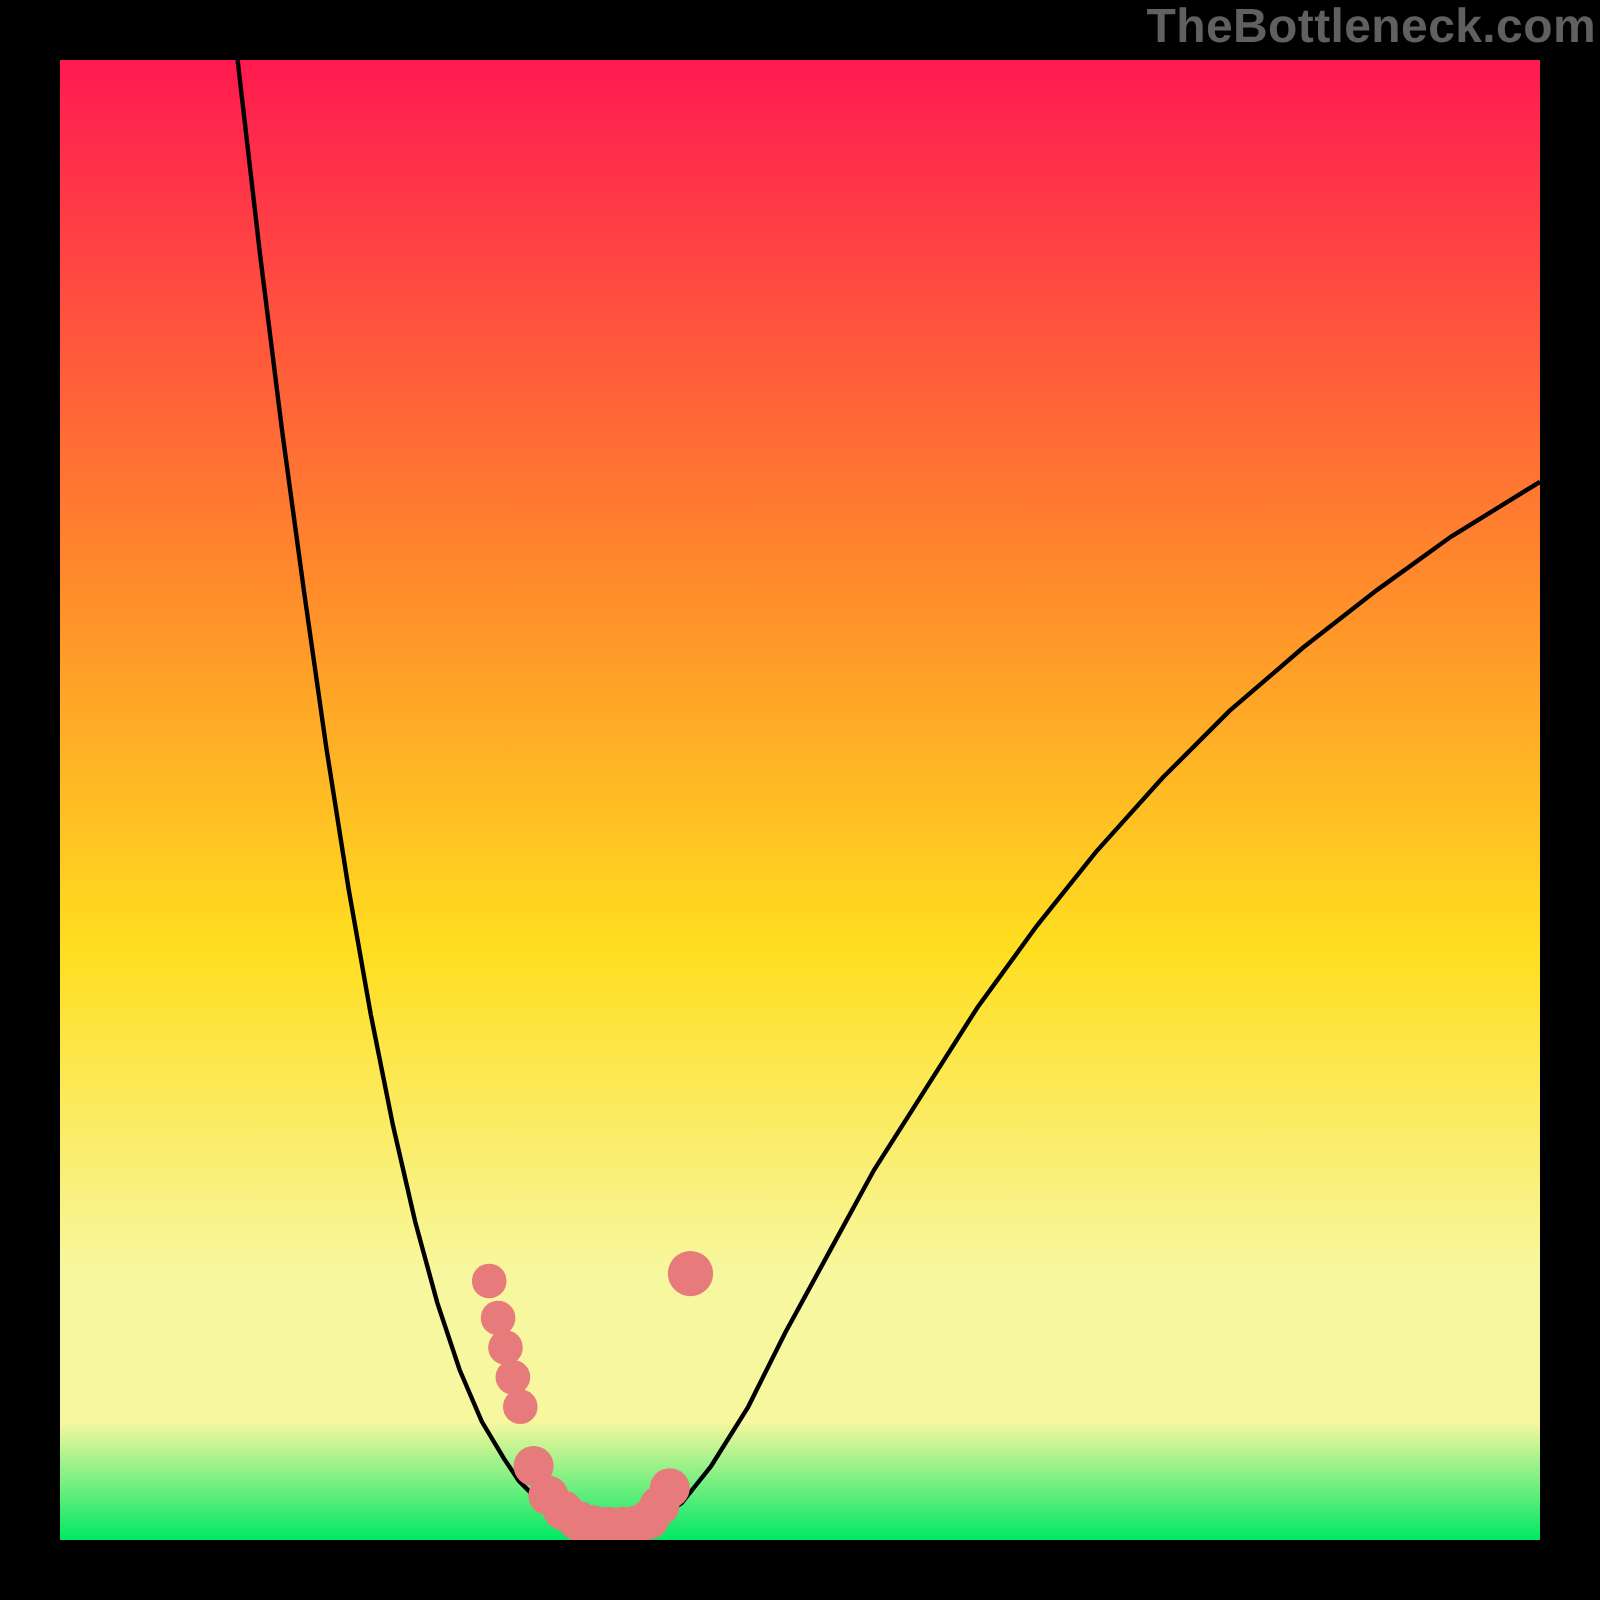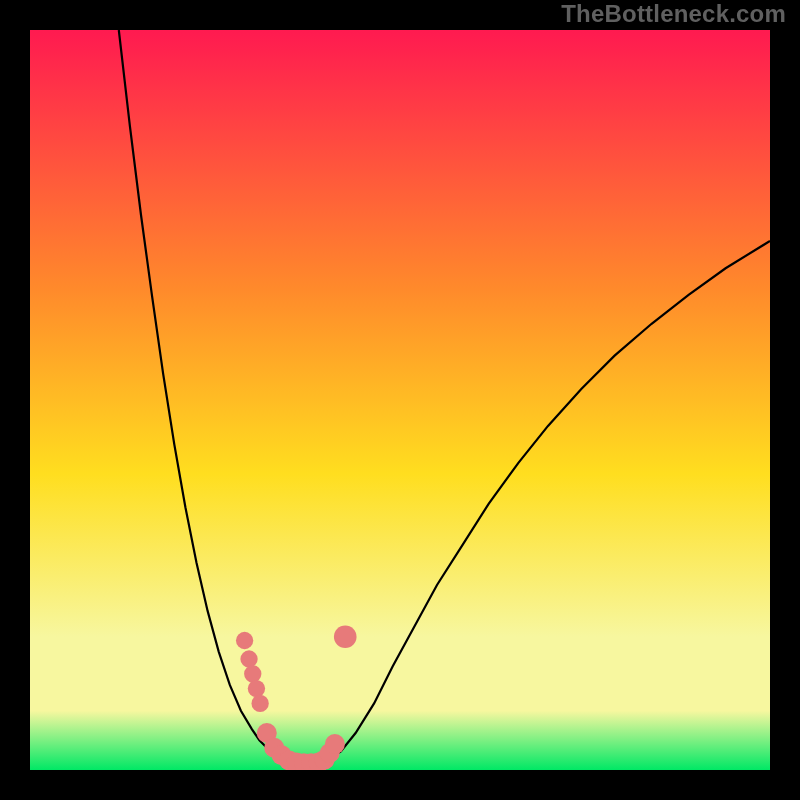--- a/index.html
+++ b/index.html
@@ -15,21 +15,21 @@
     position: absolute;
     left: 0;
     top: 0;
     width: 800px;
     height: 800px;
     background: #000;
   }
   .watermark {
     position: absolute;
     top: 0;
-    right: 14px;
+    right: 2px;
     color: #606060;
     font-size: 24px;
     font-weight: 600;
     letter-spacing: 0.2px;
     user-select: none;
   }
   .plot {
     position: absolute;
     left: 30px;
     top: 30px;

